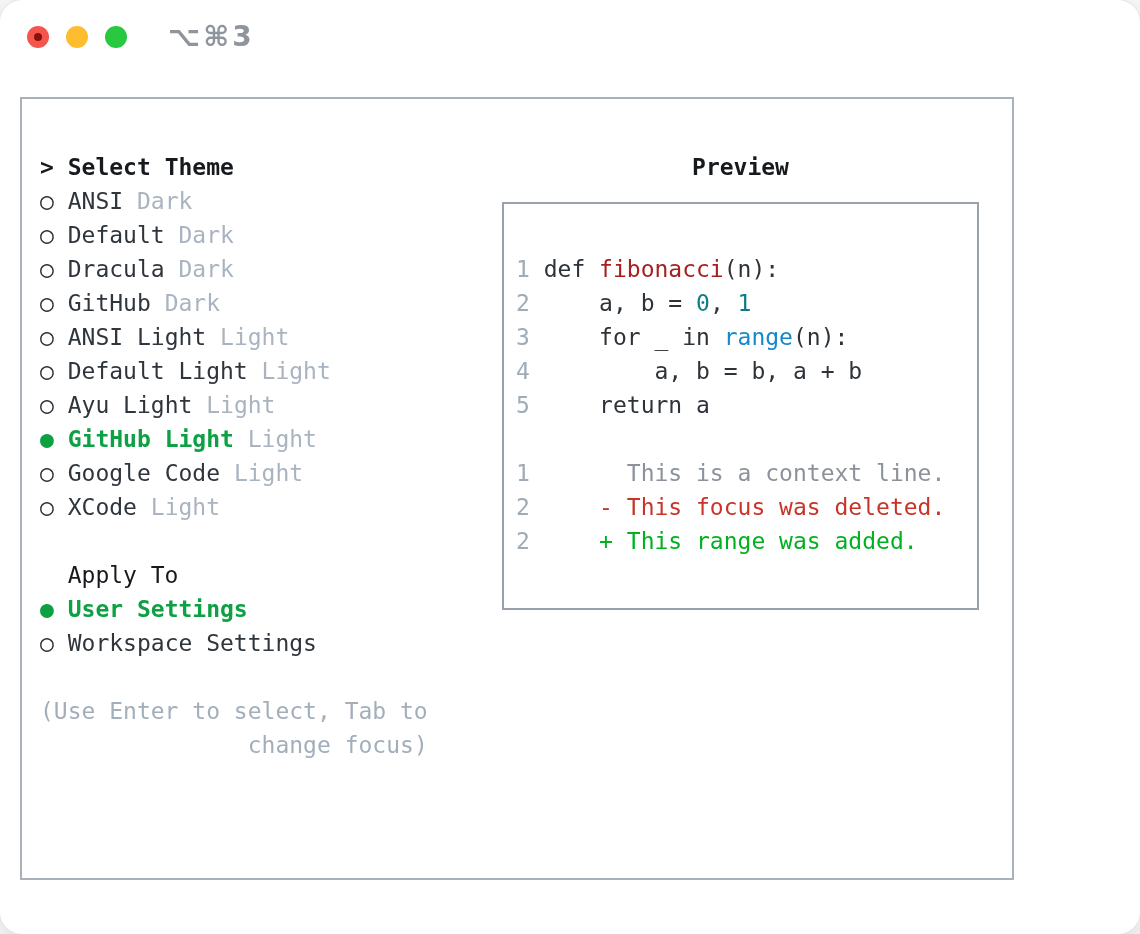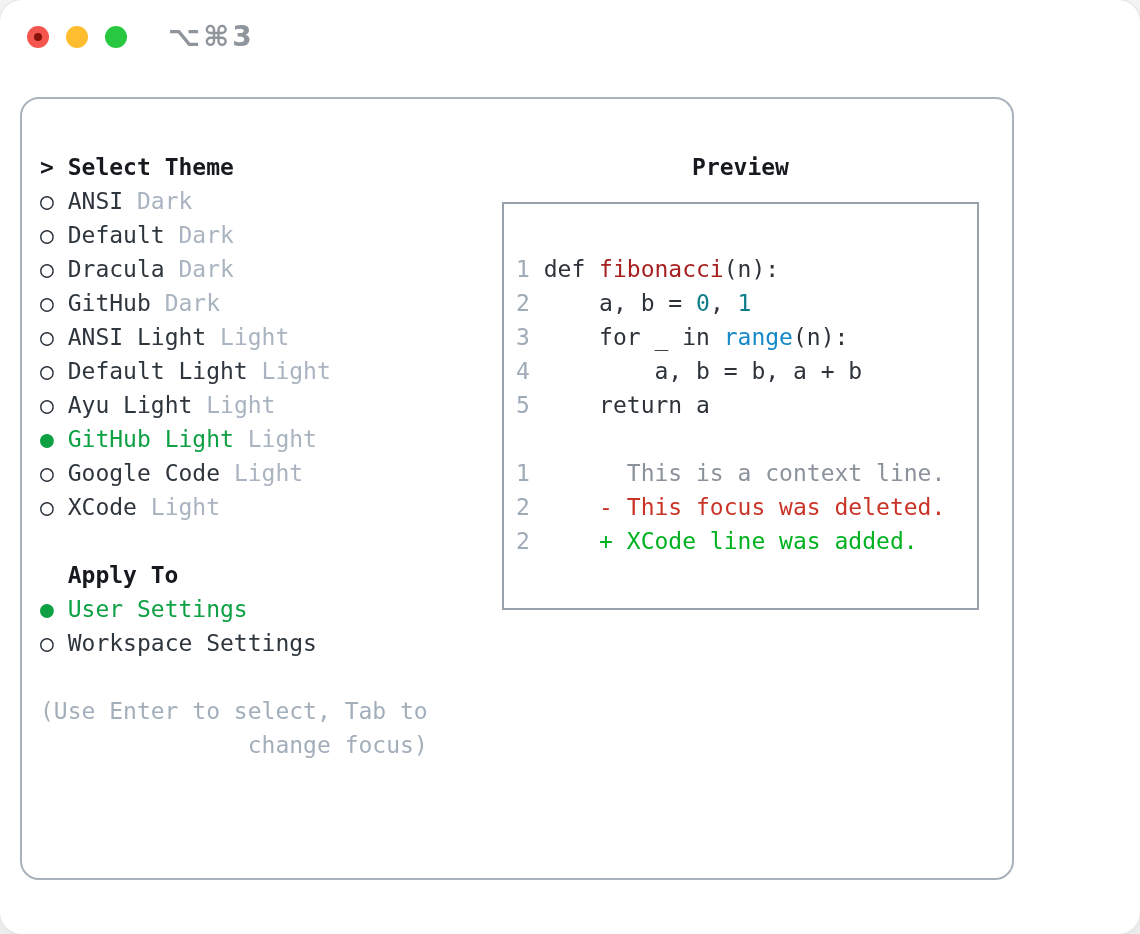--- a/index.html
+++ b/index.html
@@ -19,32 +19,32 @@
   .traffic{position:absolute;left:27px;top:26px;display:flex;gap:17px;}
   .tl-dot{width:22px;height:22px;border-radius:50%;position:relative;cursor:default;}
   .tl-red{background:var(--c-tl-red);}
   .tl-red .inner{position:absolute;left:7px;top:7px;width:8px;height:8px;border-radius:50%;background:var(--c-tl-red-inner);}
   .tl-yellow{background:var(--c-tl-yellow);}
   .tl-green{background:var(--c-tl-green);}
   .win-title{position:absolute;left:168px;top:20px;font-family:"DejaVu Sans",sans-serif;
     font-size:28px;font-weight:bold;color:var(--c-title);letter-spacing:3px;}
   
   .panel{position:absolute;left:20px;top:97px;width:994px;height:783px;
-    border:2px solid var(--c-panel-border);border-radius:19px;background:#fff;}
+    border:2px solid var(--c-panel-border);border-radius:0;background:#fff;}
   .left-col{position:absolute;left:18px;top:51px;}
   .right-col{position:absolute;left:480px;top:51px;}
   .row{white-space:pre;font-size:23px;line-height:34px;color:var(--c-text-dark);}
   .row.header{font-weight:bold;color:var(--c-text-black);}
   .spacer{height:34px;}
   .bullet{color:var(--c-text-dark);}
   .bullet.sel{color:var(--c-green-sel);}
   .tname{color:var(--c-text-dark);}
-  .tname.sel{color:var(--c-green-sel);}
+  .tname.sel{color:var(--c-green-sel);font-weight:bold;}
   .ttag{color:var(--c-tag);}
-  .apply-header{white-space:pre;font-size:23px;line-height:34px;font-weight:700;
+  .apply-header{white-space:pre;font-size:23px;line-height:34px;font-weight:400;
     color:var(--c-text-black);padding-left:2ch;}
   .hint{white-space:pre;font-size:23px;line-height:34px;color:var(--c-hint);text-align:right;}
   
   .preview-title{font-size:23px;line-height:34px;font-weight:bold;color:var(--c-text-black);text-align:center;}
   .preview-box{margin-top:18px;width:477px;height:408px;border:2px solid var(--c-box-border);
     background:#fff;padding:48px 0 0 12px;overflow:hidden;}
   .cline{white-space:pre;font-size:23px;line-height:34px;color:var(--c-code);}
   .diff-block{margin-top:34px;}
   .lnum{color:var(--c-linenum);}
   .tok-plain{color:var(--c-code);}
@@ -102,19 +102,19 @@
         <div>
             <div class="cline"><span class="lnum">1 </span><span class="tok-plain">def </span><span class="tok-function">fibonacci</span><span class="tok-plain">(n):</span></div>
             <div class="cline"><span class="lnum">2 </span><span class="tok-plain">    a, b = </span><span class="tok-number">0</span><span class="tok-plain">, </span><span class="tok-number">1</span></div>
             <div class="cline"><span class="lnum">3 </span><span class="tok-plain">    for _ in </span><span class="tok-builtin">range</span><span class="tok-plain">(n):</span></div>
             <div class="cline"><span class="lnum">4 </span><span class="tok-plain">        a, b = b, a + b</span></div>
             <div class="cline"><span class="lnum">5 </span><span class="tok-plain">    return a</span></div>
           </div>
         <div class="diff-block">
             <div class="cline"><span class="lnum">1 </span><span class="tok-context">      This is a context line.</span></div>
             <div class="cline"><span class="lnum">2 </span><span class="tok-deleted">    - This focus was deleted.</span></div>
-            <div class="cline"><span class="lnum">2 </span><span class="tok-added">    + XCode line was added.</span></div>
+            <div class="cline"><span class="lnum">2 </span><span class="tok-added">    + This range was added.</span></div>
           </div>
       </div>
     </div>
 
   </div>
 </div>
 
 </body></html>

